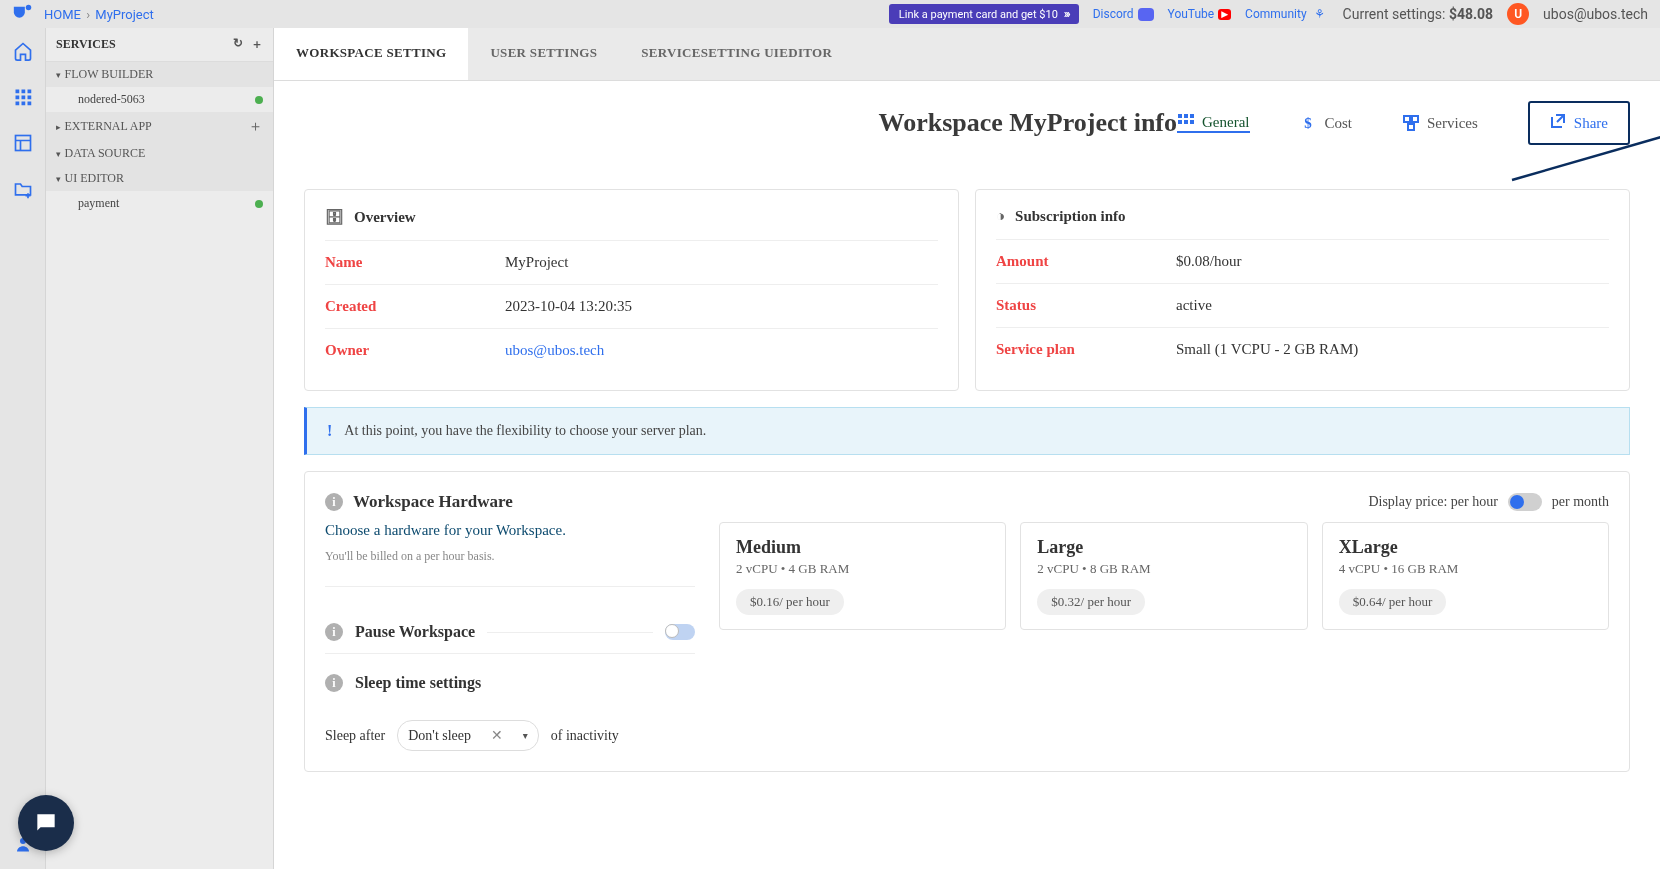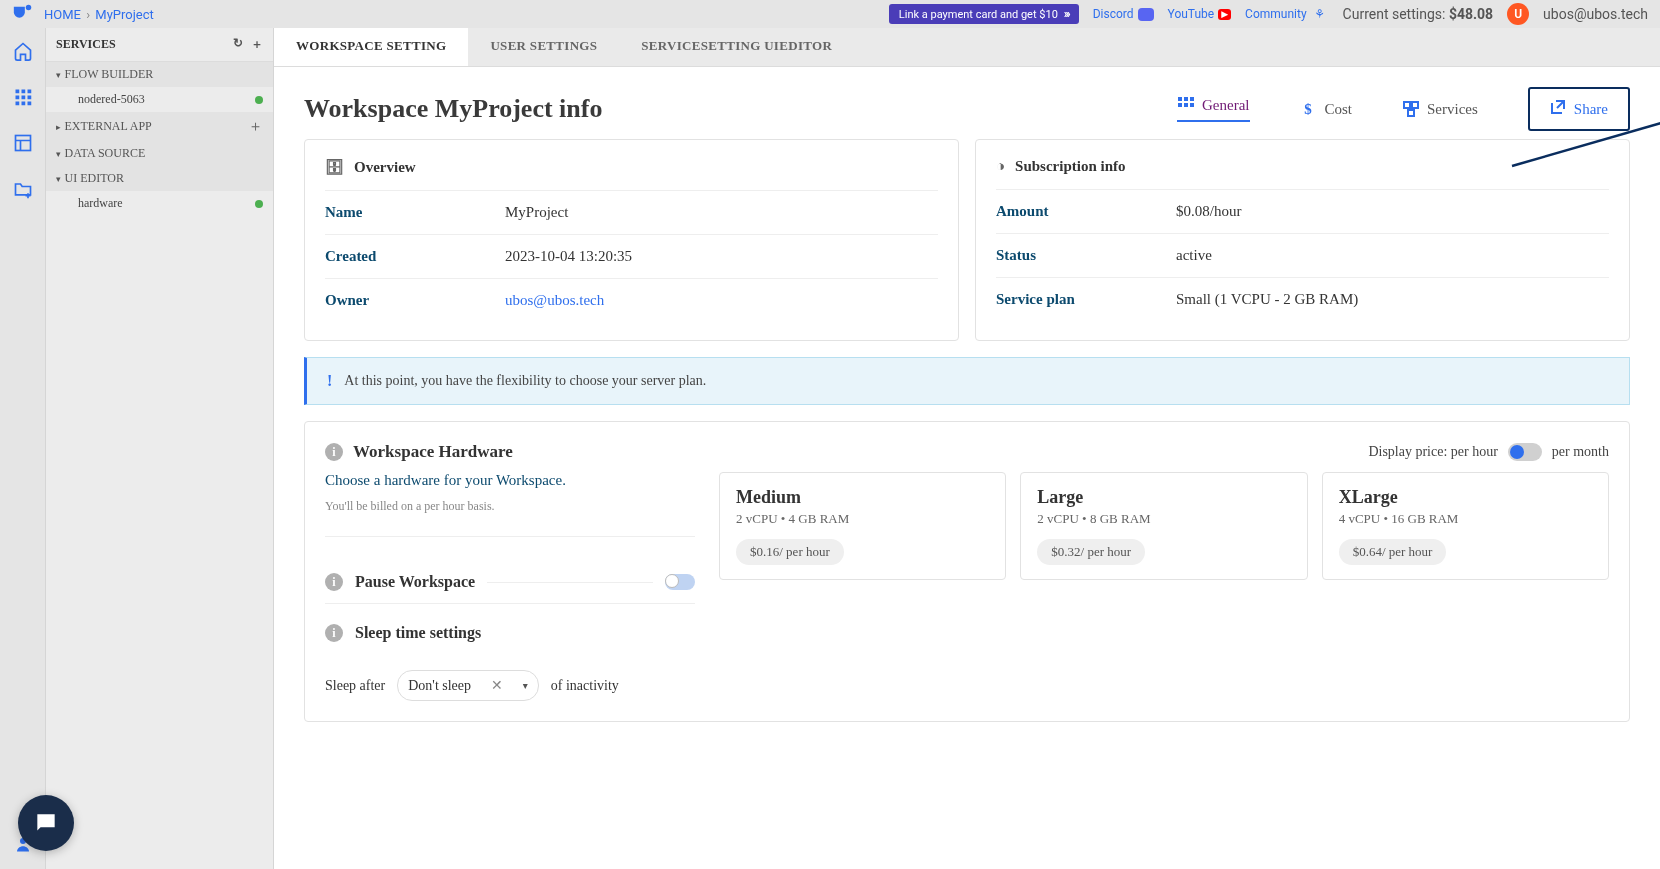--- a/index.html
+++ b/index.html
@@ -33,39 +33,39 @@
 .sidebar-head-icons span { cursor: pointer; }
 .tree-group { font-size: 12px; }
 .tree-group-title { padding: 5px 10px; color: #555; display: flex; align-items: center; gap: 4px; cursor: pointer; background: #e3e3e3; }
 .tree-group-title .chev { font-size: 9px; }
 .tree-group-title .plus { margin-left: auto; color: #666; font-size: 15px; }
 .tree-item { padding: 5px 10px 5px 32px; display: flex; align-items: center; color: #444; cursor: pointer; position: relative; }
 .tree-item .dot { width: 8px; height: 8px; background: #4caf50; border-radius: 50%; margin-left: auto; }
 
 .main { flex: 1; background: #fff; overflow: auto; }
 .tabs { display: flex; background: #eaeaea; border-bottom: 1px solid #dcdcdc; }
-.tab { padding: 10px 22px; font-size: 13px; font-weight: 600; color: #666; cursor: pointer; text-transform: uppercase; letter-spacing: .3px; }
+.tab { padding: 17px 22px; font-size: 13px; font-weight: 600; color: #666; cursor: pointer; text-transform: uppercase; letter-spacing: .3px; }
 .tab.active { background: #fff; color: #333; border-bottom: 2px solid transparent; }
 
 .content { padding: 20px 30px; }
-.page-head { display: flex; align-items: center; justify-content: space-between; margin-bottom: 8px; }
+.page-head { display: flex; align-items: center; justify-content: flex-end; margin-bottom: 44px; }
 .page-title { font-size: 26px; font-weight: 600; color: #3a3a3a; }
 .head-actions { display: flex; align-items: center; gap: 50px; }
 .head-action { display: flex; align-items: center; gap: 8px; color: #555; cursor: pointer; font-size: 15px; }
-.head-action.active { color: #701a75; border-bottom: 2px solid #2f6fed; padding-bottom: 6px; }
+.head-action.active { color: #14532d; border-bottom: 2px solid #2f6fed; }
 .head-action .ai { width: 17px; height: 17px; display: inline-flex; align-items: center; justify-content: center; }
 .share-btn { border: 2px solid #0a2d5e; padding: 10px 20px; border-radius: 3px; color: #2f6fed; display: flex; align-items: center; gap: 8px; cursor: pointer; font-size: 15px; position: relative; }
 
 .panel-row { display: flex; gap: 16px; margin-bottom: 16px; }
 .panel { flex: 1; border: 1px solid #e2e2e2; border-radius: 4px; padding: 18px 20px; }
 .panel-title { display: flex; align-items: center; gap: 10px; font-weight: 700; font-size: 15px; margin-bottom: 14px; }
 .panel-title .pticon { color: #666; }
 .kv-row { display: flex; padding: 13px 0; border-top: 1px solid #eee; font-size: 15px; }
 .kv-row:first-of-type { border-top: 1px solid #eee; }
-.kv-key { width: 180px; font-weight: 700; color: #0c4a6e; }
+.kv-key { width: 180px; font-weight: 700; color: #ef4444; }
 .kv-val { color: #333; }
 .kv-val.link { color: #2f6fed; cursor: pointer; }
 
 .info-banner { background: #e8f4fa; border: 1px solid #b7dff0; border-left: 3px solid #2f6fed; padding: 14px 20px; font-size: 14px; color: #444; display: flex; align-items: center; gap: 12px; margin-bottom: 16px; }
 .info-banner .bang { color: #2f6fed; font-weight: 700; font-size: 16px; }
 
 .hardware-panel { border: 1px solid #e2e2e2; border-radius: 4px; padding: 20px; }
 .hw-head { display: flex; justify-content: space-between; align-items: center; margin-bottom: 10px; }
 .hw-head-left { display: flex; align-items: center; gap: 10px; }
 .hw-head-left h3 { font-size: 17px; font-weight: 700; }
@@ -208,21 +208,21 @@
         </div>
       <div class="tree-group-title">
           <span class="chev">▾</span>
           <span>DATA SOURCE</span>
         </div>
       <div class="tree-group-title">
           <span class="chev">▾</span>
           <span>UI EDITOR</span>
         </div>
       <div class="tree-item">
-          <span>hardware</span>
+          <span>payment</span>
           <span class="dot"></span>
         </div>
     </div>
   </div>
 
   <div class="main">
     <div class="tabs">
       <div class="tab active">WORKSPACE SETTING</div>
       <div class="tab">USER SETTINGS</div>
       <div class="tab">SERVICESETTING UIEDITOR</div>

